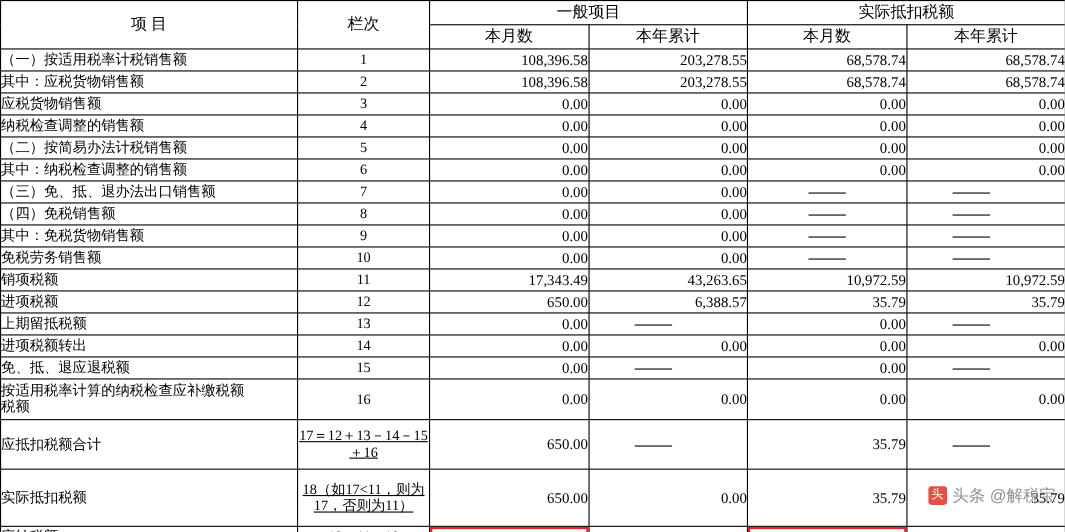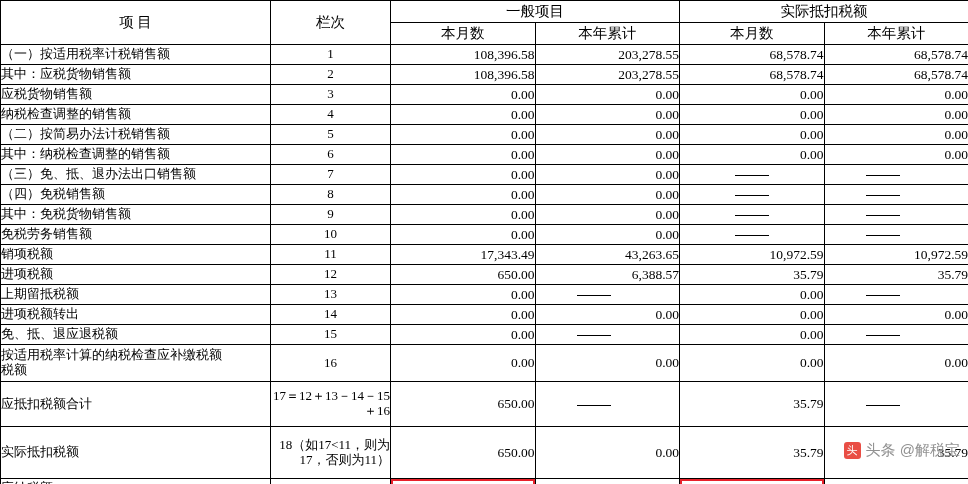--- a/index.html
+++ b/index.html
@@ -82,23 +82,24 @@
   }
   .dash-ctr {
     display: inline-block;
     width: 34px;
     border-top: 1.5px solid #000;
     vertical-align: middle;
     height: 0;
   }
   .formula-c {
     font-size: 13px;
-    text-align: right;
+    text-align: center;
     line-height: 1.25;
     padding: 0 2px;
+    text-decoration: underline;
   }
   .hl {
     outline: 2px solid #e8212b;
     outline-offset: -2px;
     position: relative;
   }
   .watermark {
     position: absolute;
     right: 8px;
     bottom: 24px;

